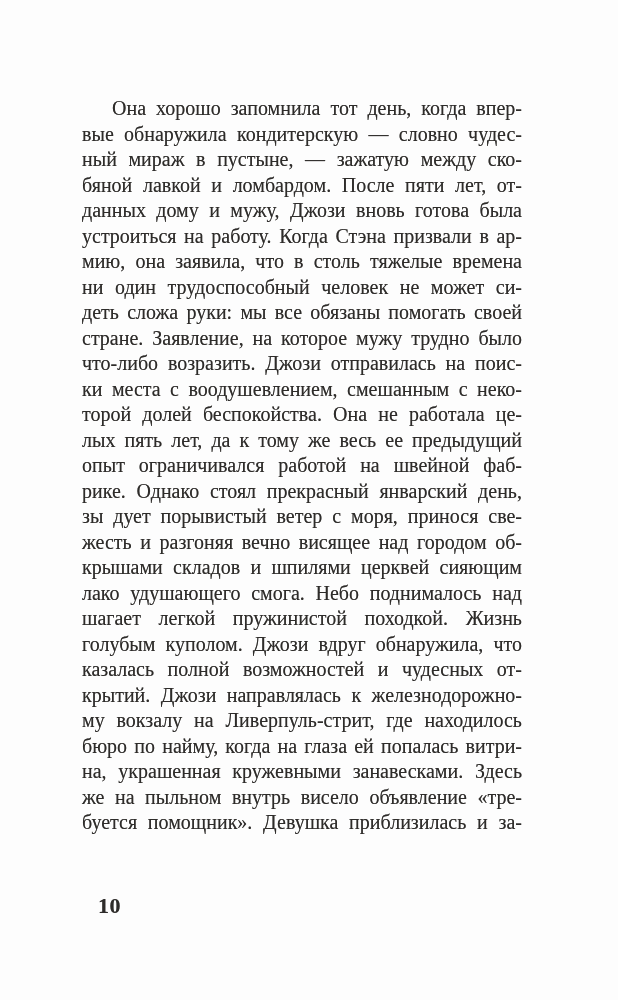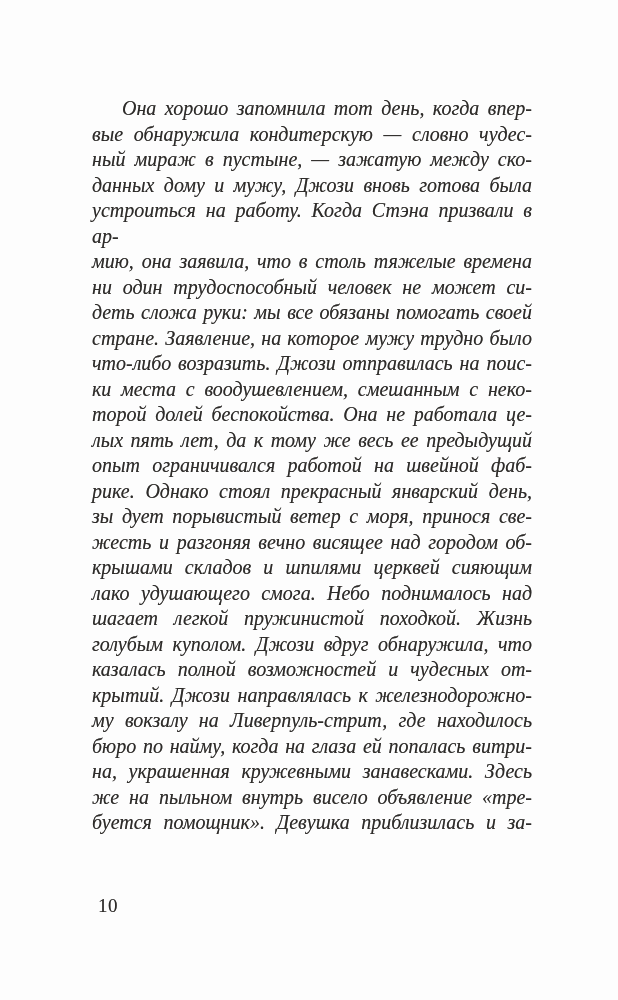--- a/index.html
+++ b/index.html
@@ -11,54 +11,55 @@
     position: relative;
     width: 618px;
     height: 1000px;
     background: #fdfdfd;
     color: #2e2c2a;
     font-family: "Liberation Serif", "DejaVu Serif", serif;
     overflow: hidden;
   }
   .text-block {
     position: absolute;
-    left: 92px;
+    left: 82px;
     top: 96px;
     width: 440px;
-    font-style: italic;
   }
   .line {
     font-size: 20px;
     line-height: 25.5px;
     text-align: justify;
     text-align-last: justify;
     white-space: normal;
     text-shadow: 0 0 0.6px rgba(46, 44, 42, 0.55);
   }
   .line.first {
     text-indent: 30px;
   }
   .page-number {
     position: absolute;
     left: 98px;
     top: 895px;
-    font-size: 19px;
+    font-size: 22px;
     line-height: 22px;
     letter-spacing: 0.5px;
     text-shadow: 0 0 0.5px rgba(46, 44, 42, 0.5);
+    font-weight: bold;
   }
 </style>
 </head>
 <body>
 
 <div class="page">
   <div class="text-block">
     <div class="line first">Она хорошо запомнила тот день, когда впер-</div>
     <div class="line">вые обнаружила кондитерскую — словно чудес-</div>
     <div class="line">ный мираж в пустыне, — зажатую между ско-</div>
+    <div class="line">бяной лавкой и ломбардом. После пяти лет, от-</div>
     <div class="line">данных дому и мужу, Джози вновь готова была</div>
     <div class="line">устроиться на работу. Когда Стэна призвали в ар-</div>
     <div class="line">мию, она заявила, что в столь тяжелые времена</div>
     <div class="line">ни один трудоспособный человек не может си-</div>
     <div class="line">деть сложа руки: мы все обязаны помогать своей</div>
     <div class="line">стране. Заявление, на которое мужу трудно было</div>
     <div class="line">что-либо возразить. Джози отправилась на поис-</div>
     <div class="line">ки места с воодушевлением, смешанным с неко-</div>
     <div class="line">торой долей беспокойства. Она не работала це-</div>
     <div class="line">лых пять лет, да к тому же весь ее предыдущий</div>

